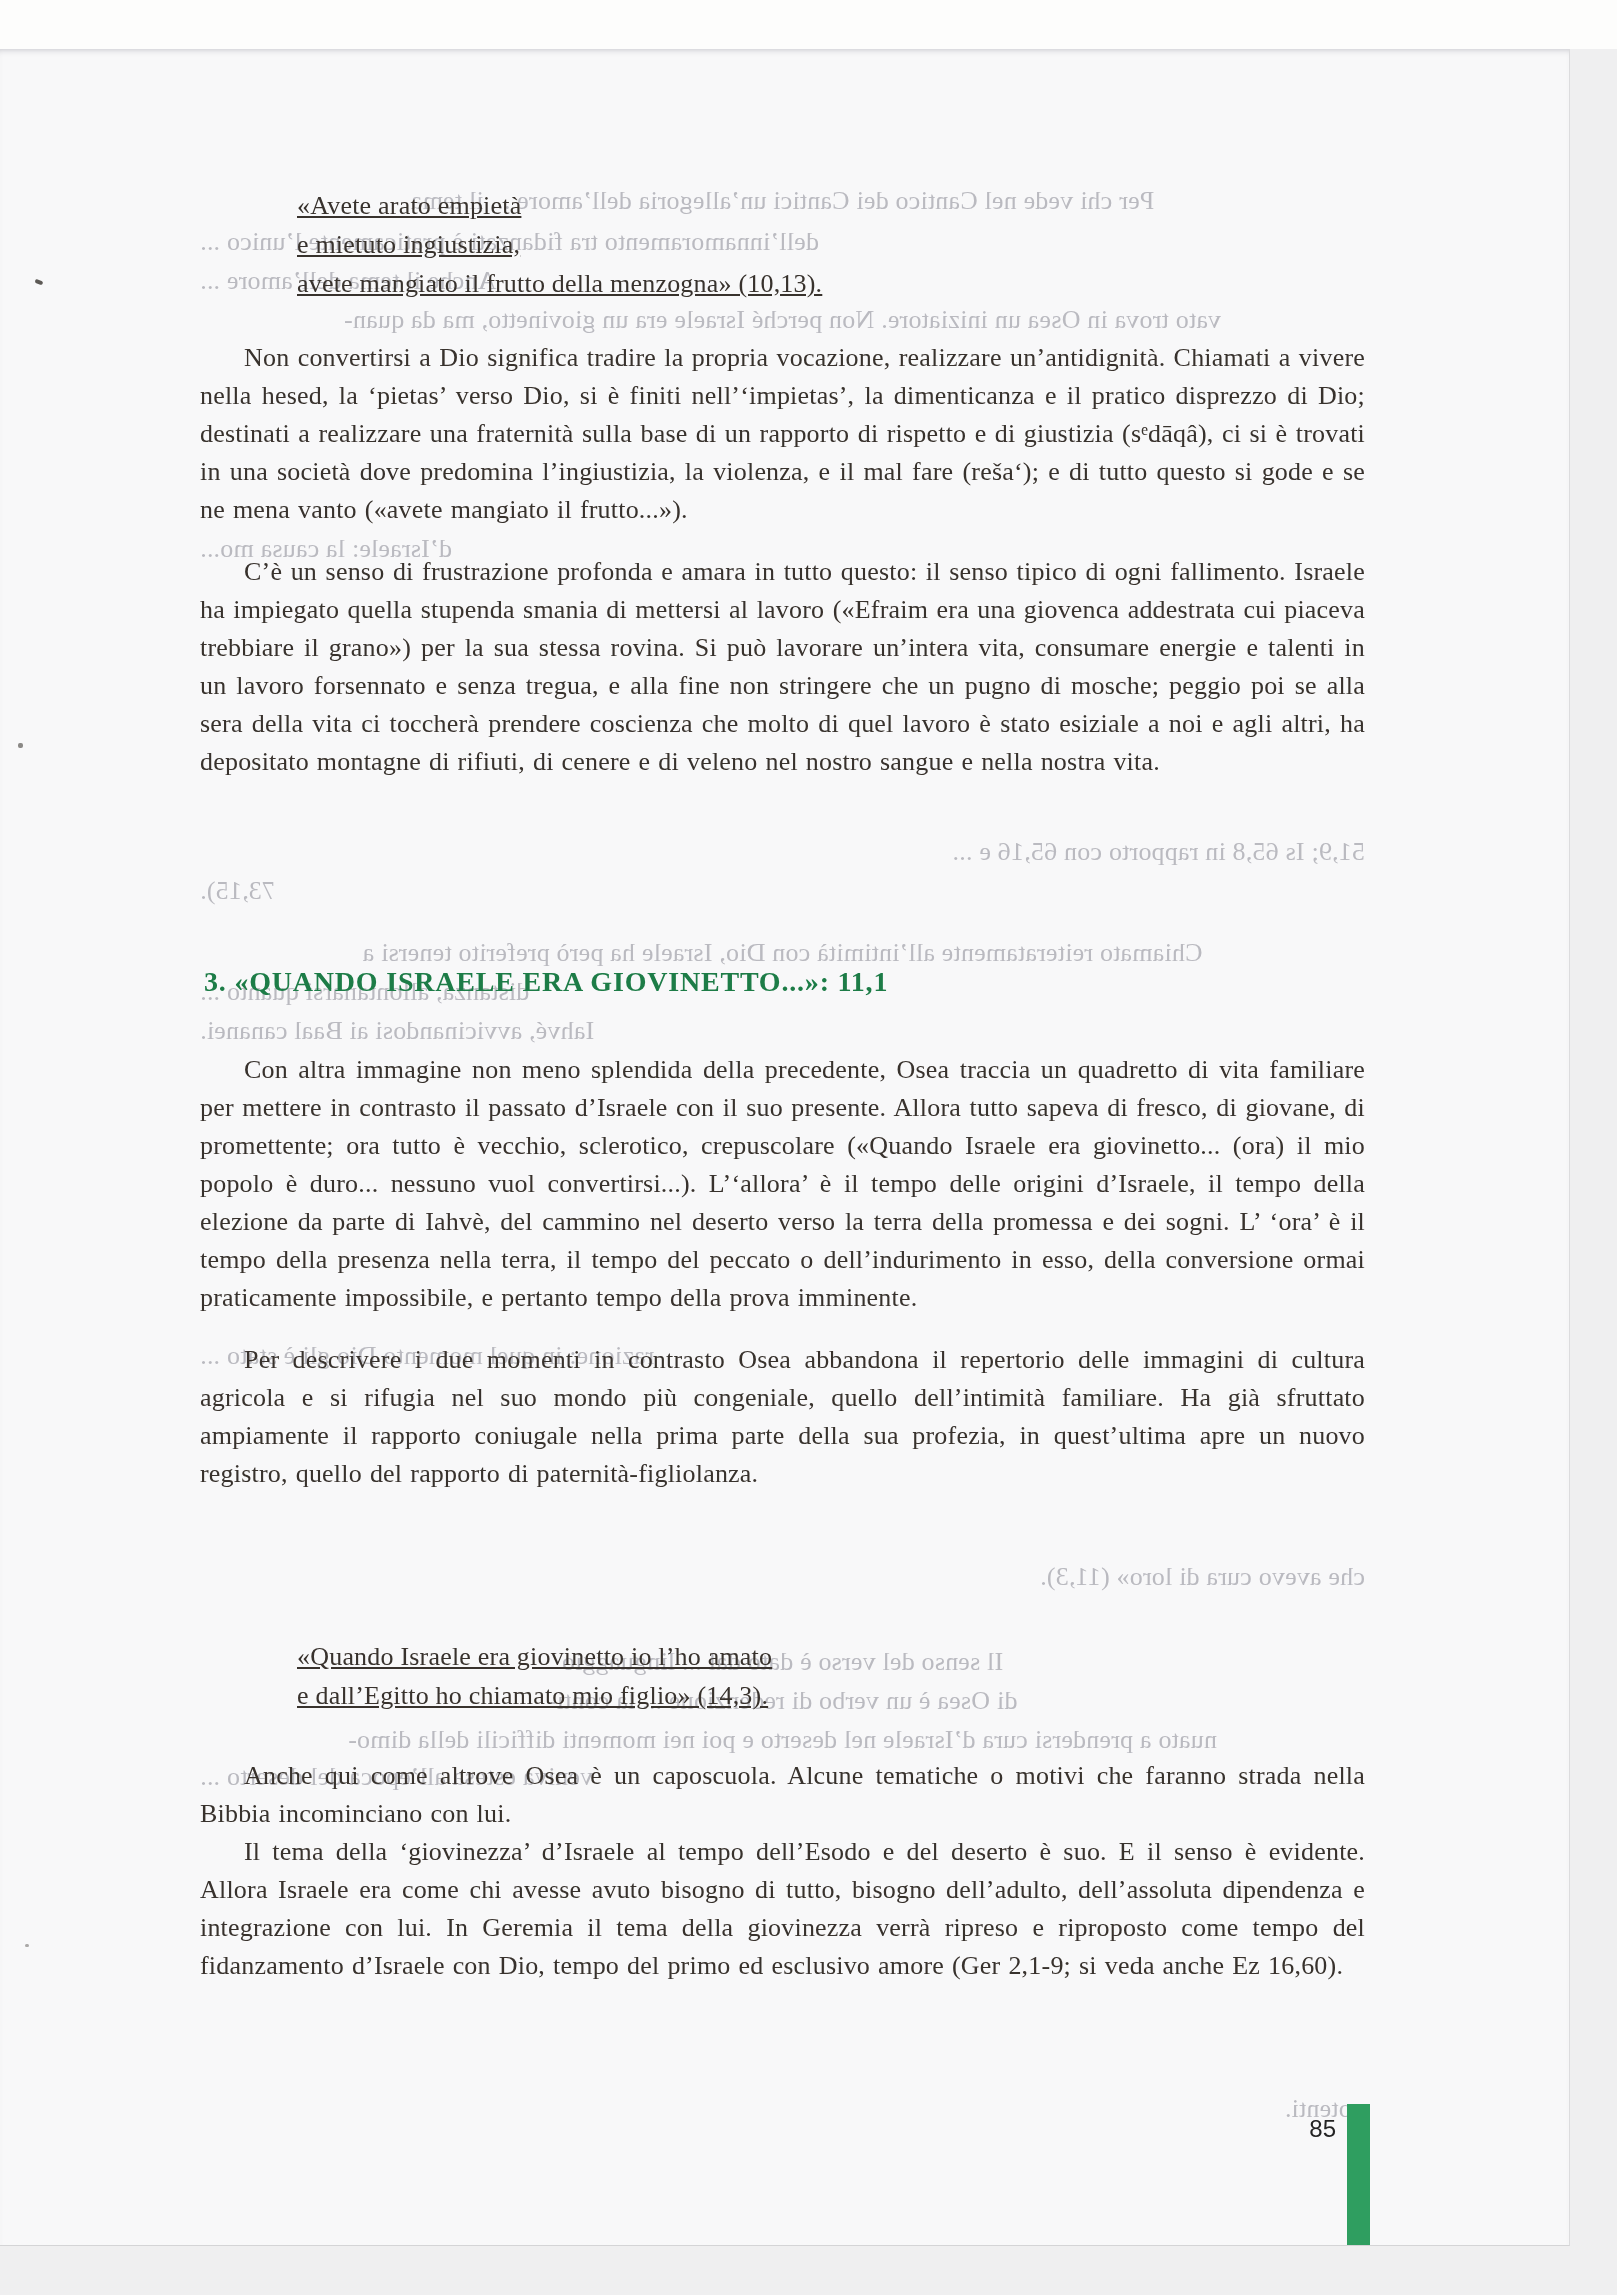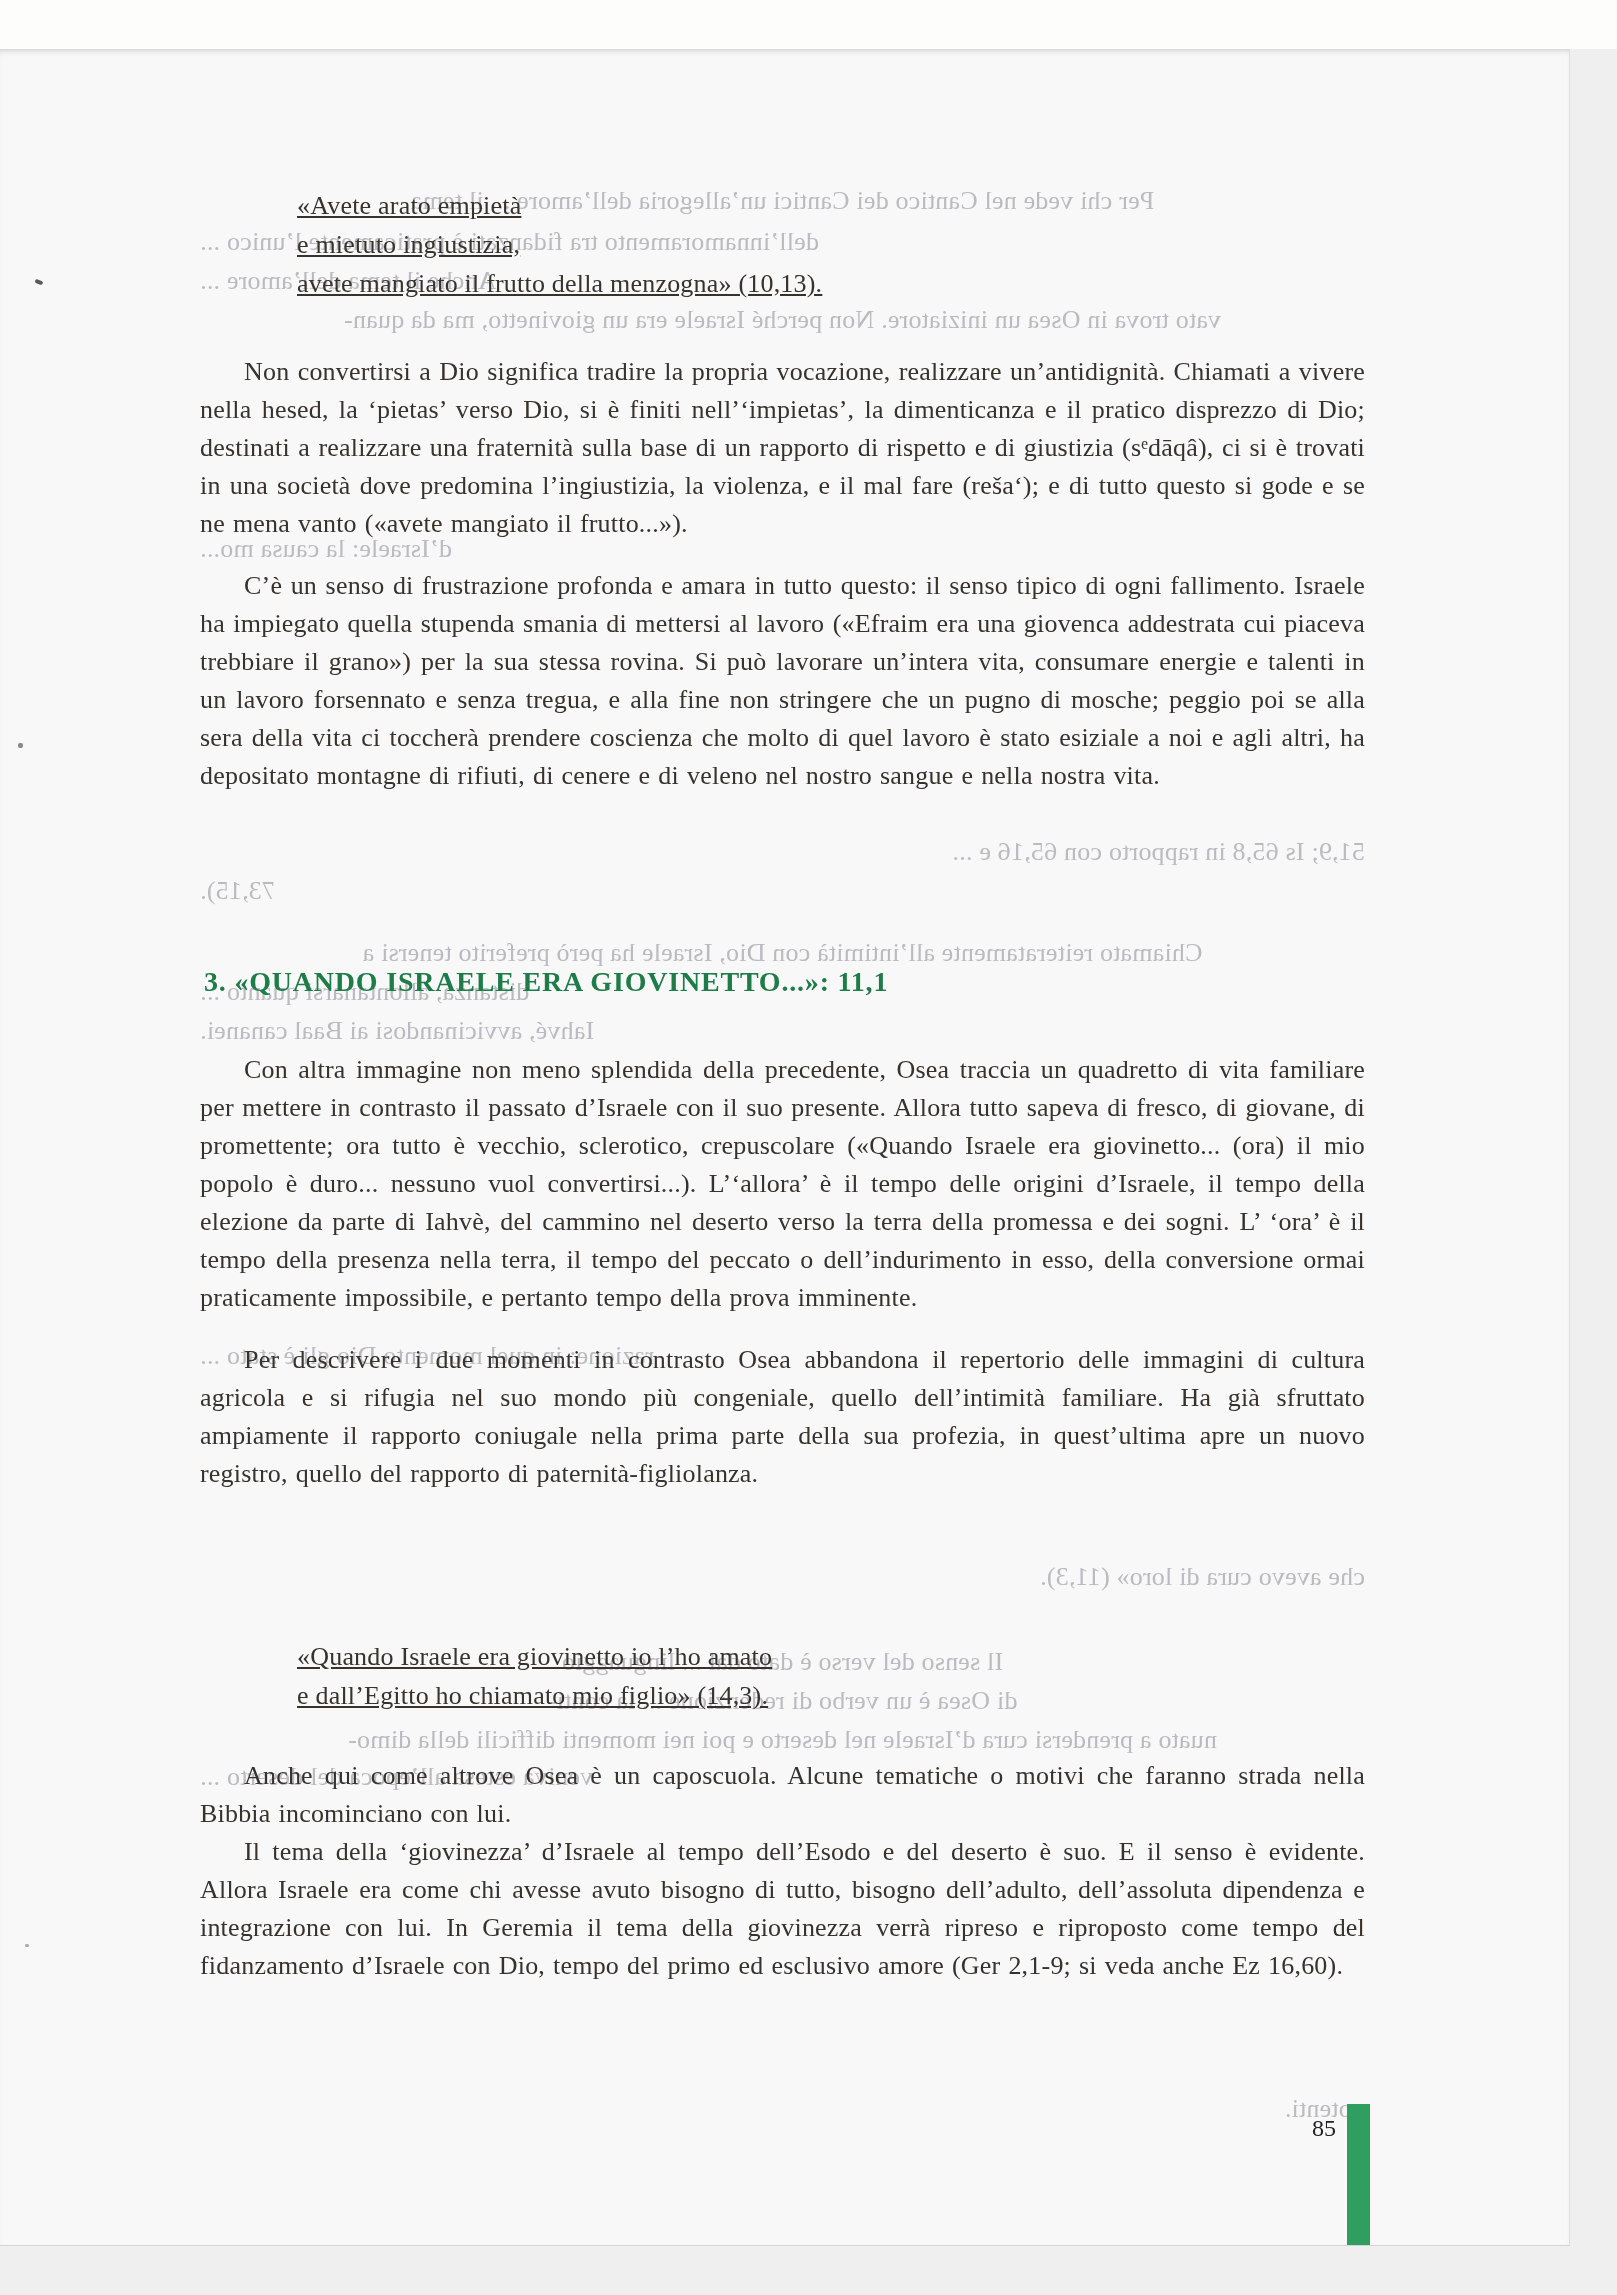--- a/index.html
+++ b/index.html
@@ -47,21 +47,21 @@
     color:#babac0; letter-spacing:0.2px;
     pointer-events:none;
   }
   .g-full  { text-align:center; }
   .g-left  { text-align:right; }   
   .g-right { text-align:left; }    
   
   .pagenum {
     position:absolute; left:1280px; top:2066px; width:56px;
     text-align:right;
-    font-family:Liberation Serif, serif;
+    font-family:Liberation Sans, sans-serif;
     font-size:24px; color:#232323;
   }
   .bar {
     position:absolute; left:1347px; top:2055px;
     width:22.6px; height:141px; background:#2f9e60;
   }
   
   .speck { position:absolute; background:#5d5a56; border-radius:1.9px; }
   .speck1 { left:35px;  top:231px;  width:7.5px; height:3.8px; transform:rotate(20deg); }
   .speck2 { left:17.6px;  top:694px; width:5px;  height:5px; opacity:.7; }
@@ -91,21 +91,21 @@
     <div class="ghost g-left" style="top:1709px">veniva estesa all’epoca del deserto ...</div>
     <div class="ghost g-right" style="top:2041px">potenti.</div>
   </div>
 
   <div class="col" style="top:137px">
     <div class="quote-line">«Avete arato empietà</div>
     <div class="quote-line">e mietuto ingiustizia,</div>
     <div class="quote-line">avete mangiato il frutto della menzogna» (10,13).</div>
   </div>
 
-  <div class="col" style="top:304px">
+  <div class="col" style="top:290px">
     <p class="para">Non convertirsi a Dio significa tradire la propria vocazione, realizzare un’antidignità. Chiamati a vivere nella hesed, la ‘pietas’ verso Dio, si è finiti nell’‘impietas’, la dimenticanza e il pratico disprezzo di Dio; destinati a realizzare una fraternità sulla base di un rapporto di rispetto e di giustizia (sᵉdāqâ), ci si è trovati in una società dove predomina l’ingiustizia, la violenza, e il mal fare (reša‘); e di tutto questo si gode e se ne mena vanto («avete mangiato il frutto...»).</p>
     <p class="para">C’è un senso di frustrazione profonda e amara in tutto questo: il senso tipico di ogni fallimento. Israele ha impiegato quella stupenda smania di mettersi al lavoro («Efraim era una giovenca addestrata cui piaceva trebbiare il grano») per la sua stessa rovina. Si può lavorare un’intera vita, consumare energie e talenti in un lavoro forsennato e senza tregua, e alla fine non stringere che un pugno di mosche; peggio poi se alla sera della vita ci toccherà prendere coscienza che molto di quel lavoro è stato esiziale a noi e agli altri, ha depositato montagne di rifiuti, di cenere e di veleno nel nostro sangue e nella nostra vita.</p>
   </div>
 
   <div class="col" style="top:910px">
     <h2 class="heading">3. «QUANDO ISRAELE ERA GIOVINETTO...»: 11,1</h2>
   </div>
 
   <div class="col" style="top:1002px">
     <p class="para">Con altra immagine non meno splendida della precedente, Osea traccia un quadretto di vita familiare per mettere in contrasto il passato d’Israele con il suo presente. Allora tutto sapeva di fresco, di giovane, di promettente; ora tutto è vecchio, sclerotico, crepuscolare («Quando Israele era giovinetto... (ora) il mio popolo è duro... nessuno vuol convertirsi...). L’‘allora’ è il tempo delle origini d’Israele, il tempo della elezione da parte di Iahvè, del cammino nel deserto verso la terra della promessa e dei sogni. L’ ‘ora’ è il tempo della presenza nella terra, il tempo del peccato o dell’indurimento in esso, della conversione ormai praticamente impossibile, e pertanto tempo della prova imminente.</p>

